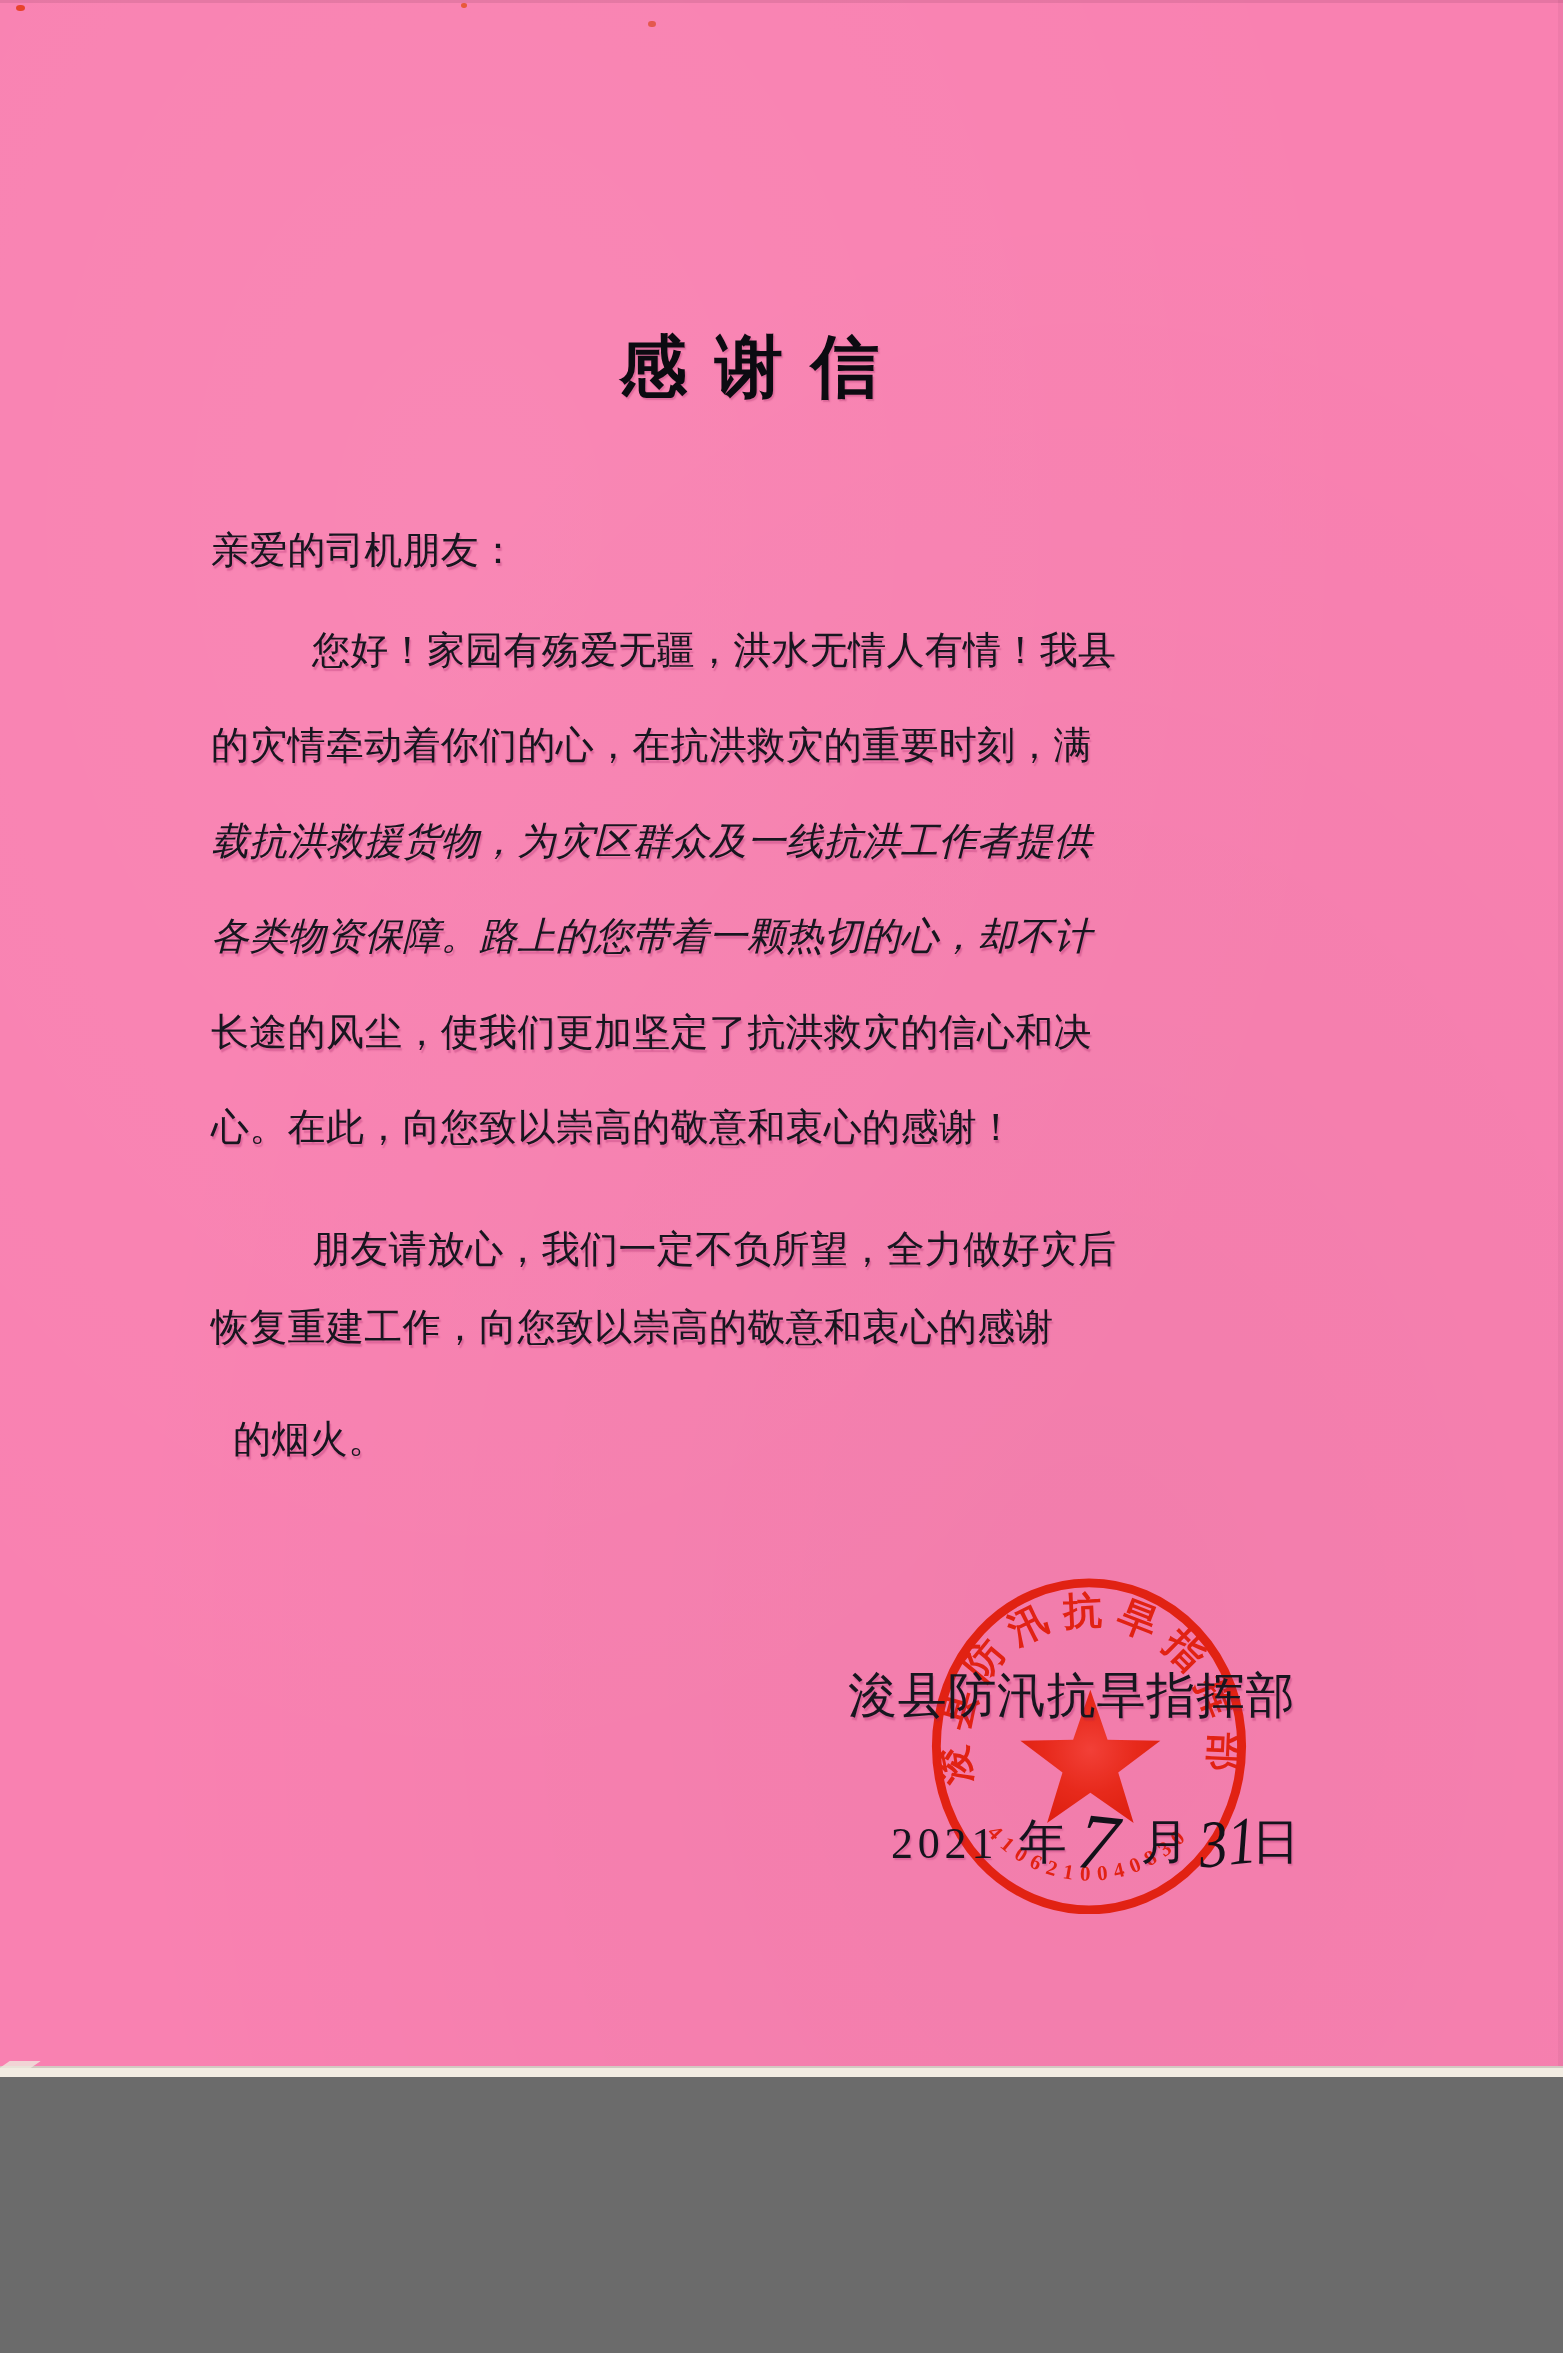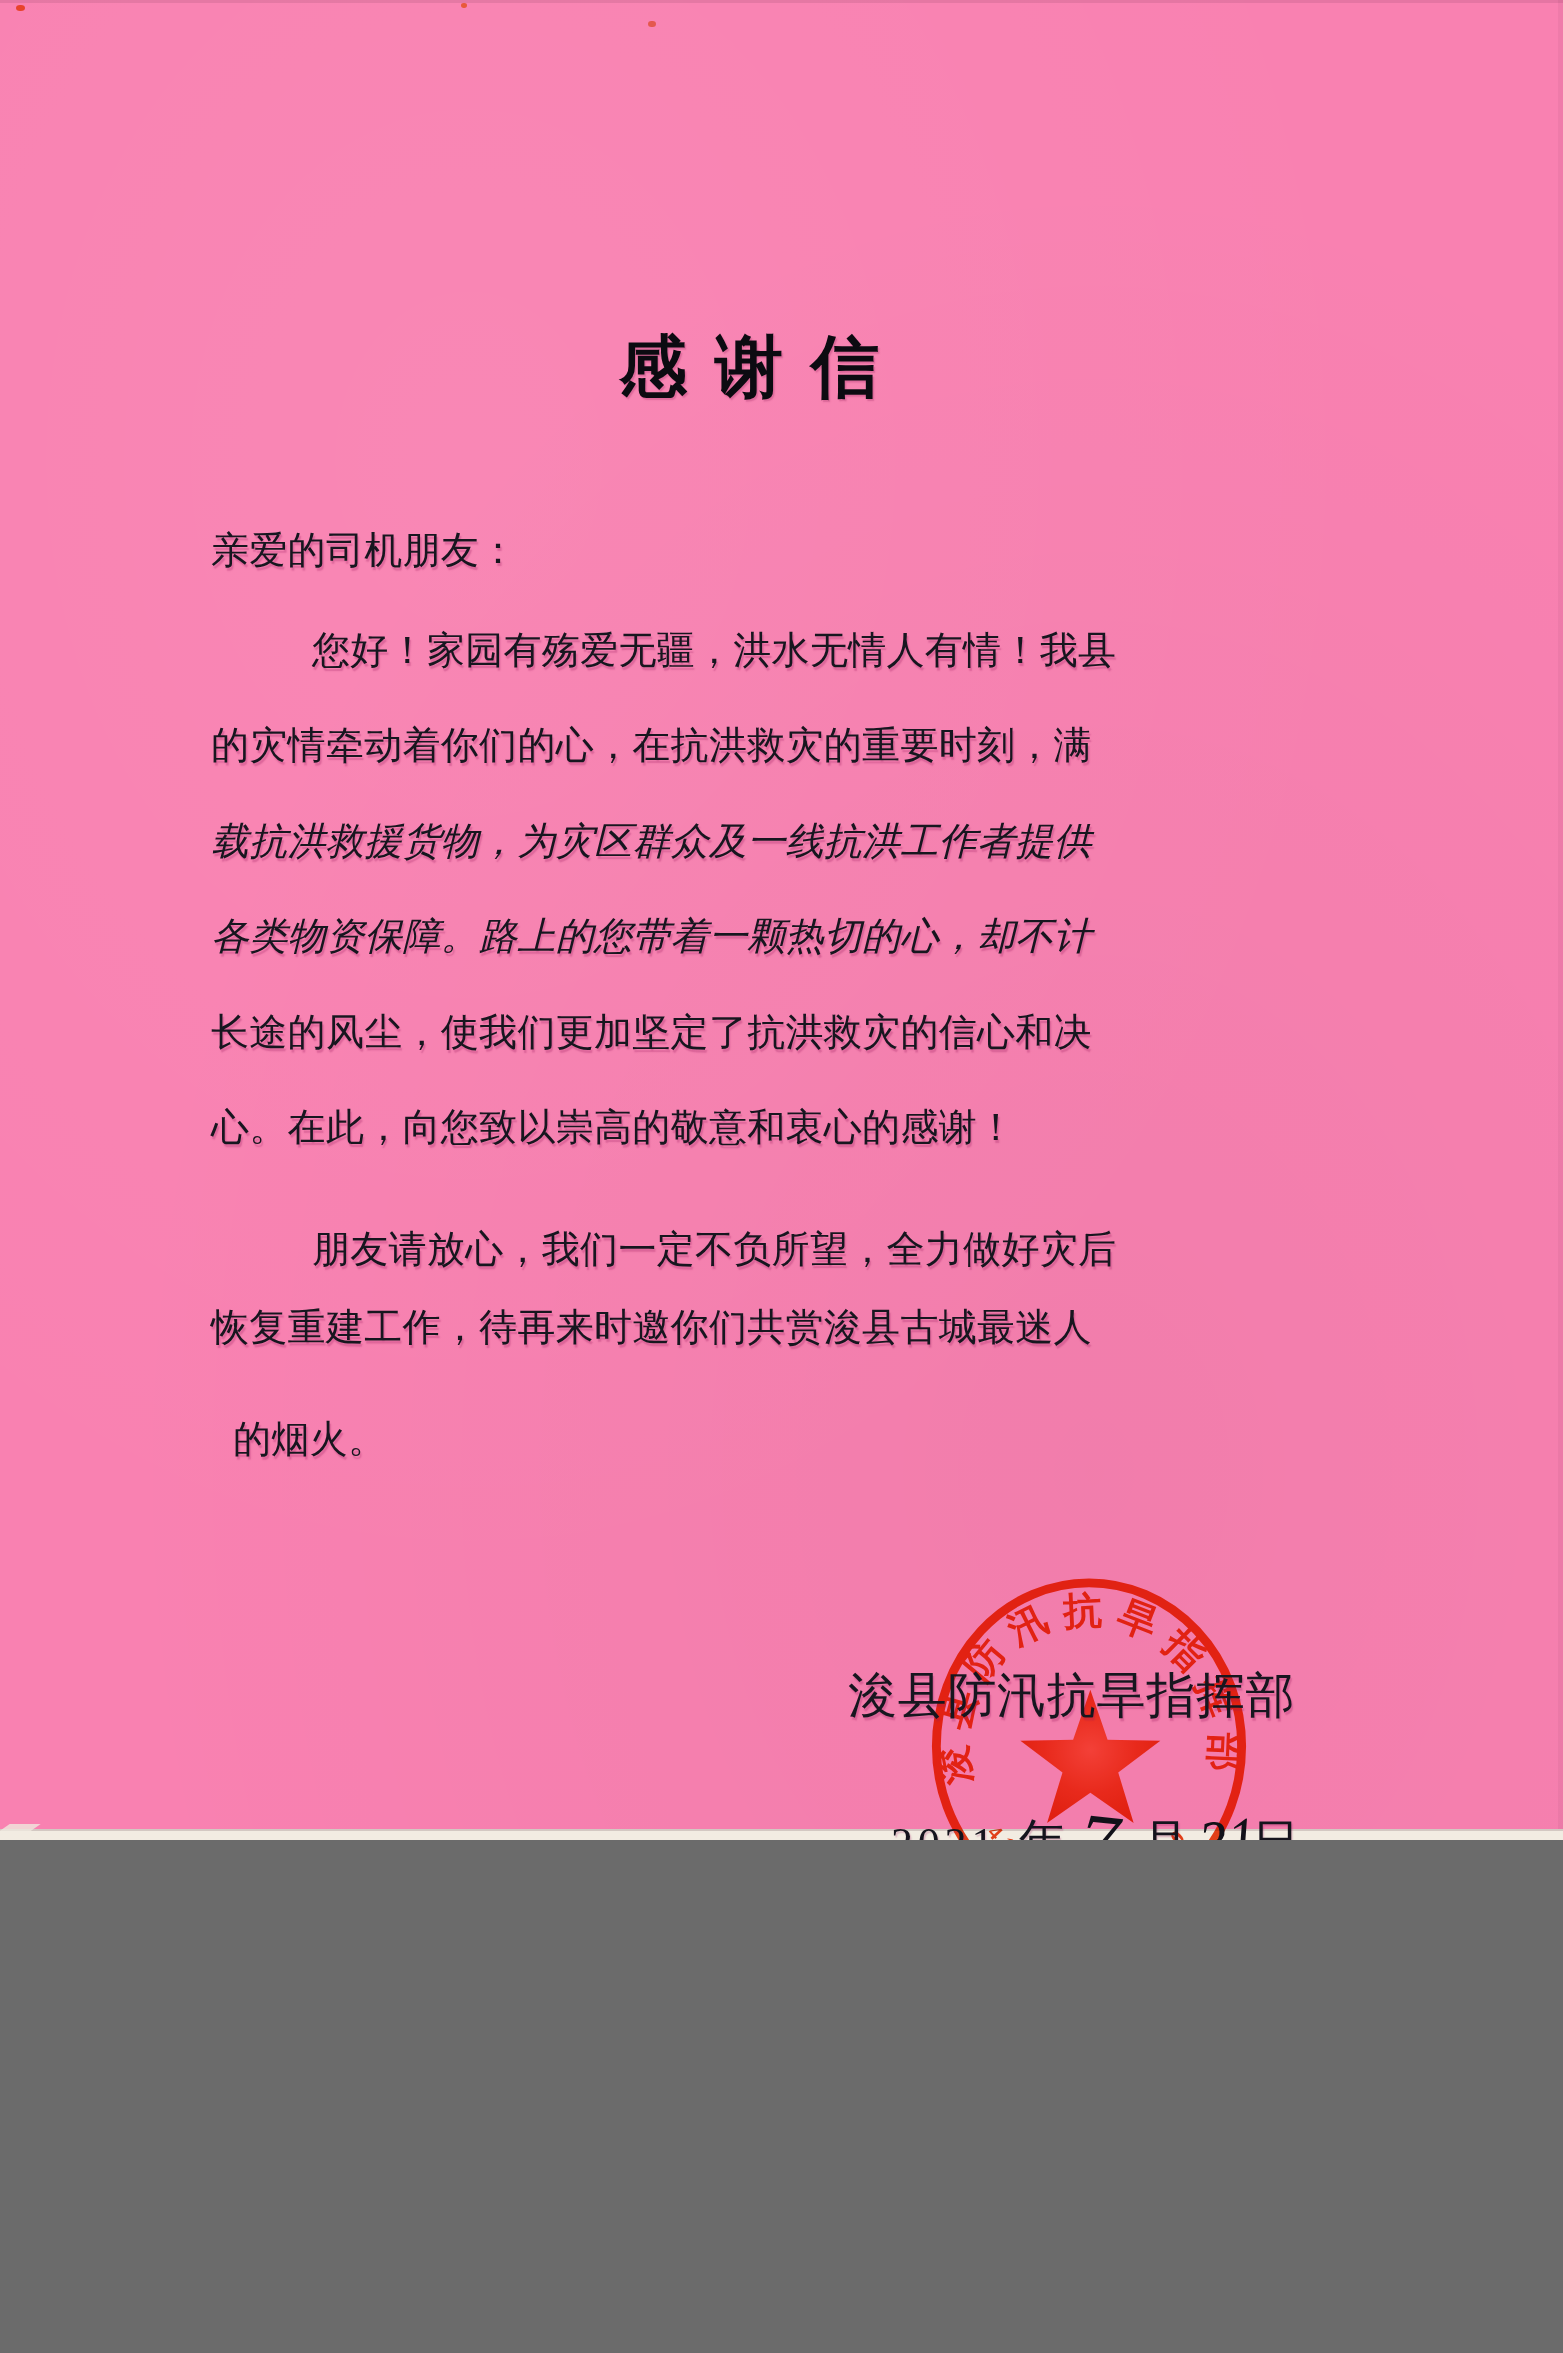--- a/index.html
+++ b/index.html
@@ -1,18 +1,18 @@
 <!DOCTYPE html>
 <html style="font-size:11px"><head>
 <meta charset="utf-8">
 <style>
   html,body{margin:0;padding:0;background:#6b6b6b;}
   .page{
     position:relative;
-    width:1563px;height:1840px;
+    width:1563px;height:2077px;
     background:
       radial-gradient(ellipse at 30% 25%, rgba(255,255,255,0.05), transparent 60%),
       radial-gradient(ellipse at 70% 80%, rgba(0,0,0,0.03), transparent 65%),
       #f981b1;
     overflow:hidden;
     font-family:"Liberation Serif","DejaVu Serif",serif;
     text-align:center;
   }
   
   .edge-top{position:absolute;top:0;left:0;right:0;height:2.7px;background:rgba(60,20,40,0.10);}
@@ -90,21 +90,21 @@
 
   <div class="bl salutation">亲爱的司机朋友：</div>
 
   <div class="bl l0 indent">您好！家园有殇爱无疆，洪水无情人有情！我县</div>
   <div class="bl l1">的灾情牵动着你们的心，在抗洪救灾的重要时刻，满</div>
   <div class="bl l2">载抗洪救援货物，为灾区群众及一线抗洪工作者提供</div>
   <div class="bl l3">各类物资保障。路上的您带着一颗热切的心，却不计</div>
   <div class="bl l4">长途的风尘，使我们更加坚定了抗洪救灾的信心和决</div>
   <div class="bl l5">心。在此，向您致以崇高的敬意和衷心的感谢！</div>
   <div class="bl l6 indent">朋友请放心，我们一定不负所望，全力做好灾后</div>
-  <div class="bl l7">恢复重建工作，待再来时邀你们共赏浚县古城最迷人</div>
+  <div class="bl l7">恢复重建工作，向您致以崇高的敬意和衷心的感谢</div>
   <div class="bl l8">的烟火。</div>
 
   <svg class="stamp" viewBox="0 0 466 496" xmlns="http://www.w3.org/2000/svg" xmlns:xlink="http://www.w3.org/1999/xlink">
     <defs>
       <path id="seal-top-arc" d="M 60.9 302.6 A 180 180 0 1 1 405.1 302.6" fill="none"></path>
       <path id="seal-bottom-arc" d="M 77.7 371.3 A 197 197 0 0 0 388.3 371.3" fill="none"></path>
       <radialGradient id="starGrad" cx="50%" cy="45%" r="60%">
         <stop offset="0%" stop-color="#ff7a48"></stop>
         <stop offset="55%" stop-color="#f44a1c"></stop>
         <stop offset="100%" stop-color="#ea330a"></stop>

